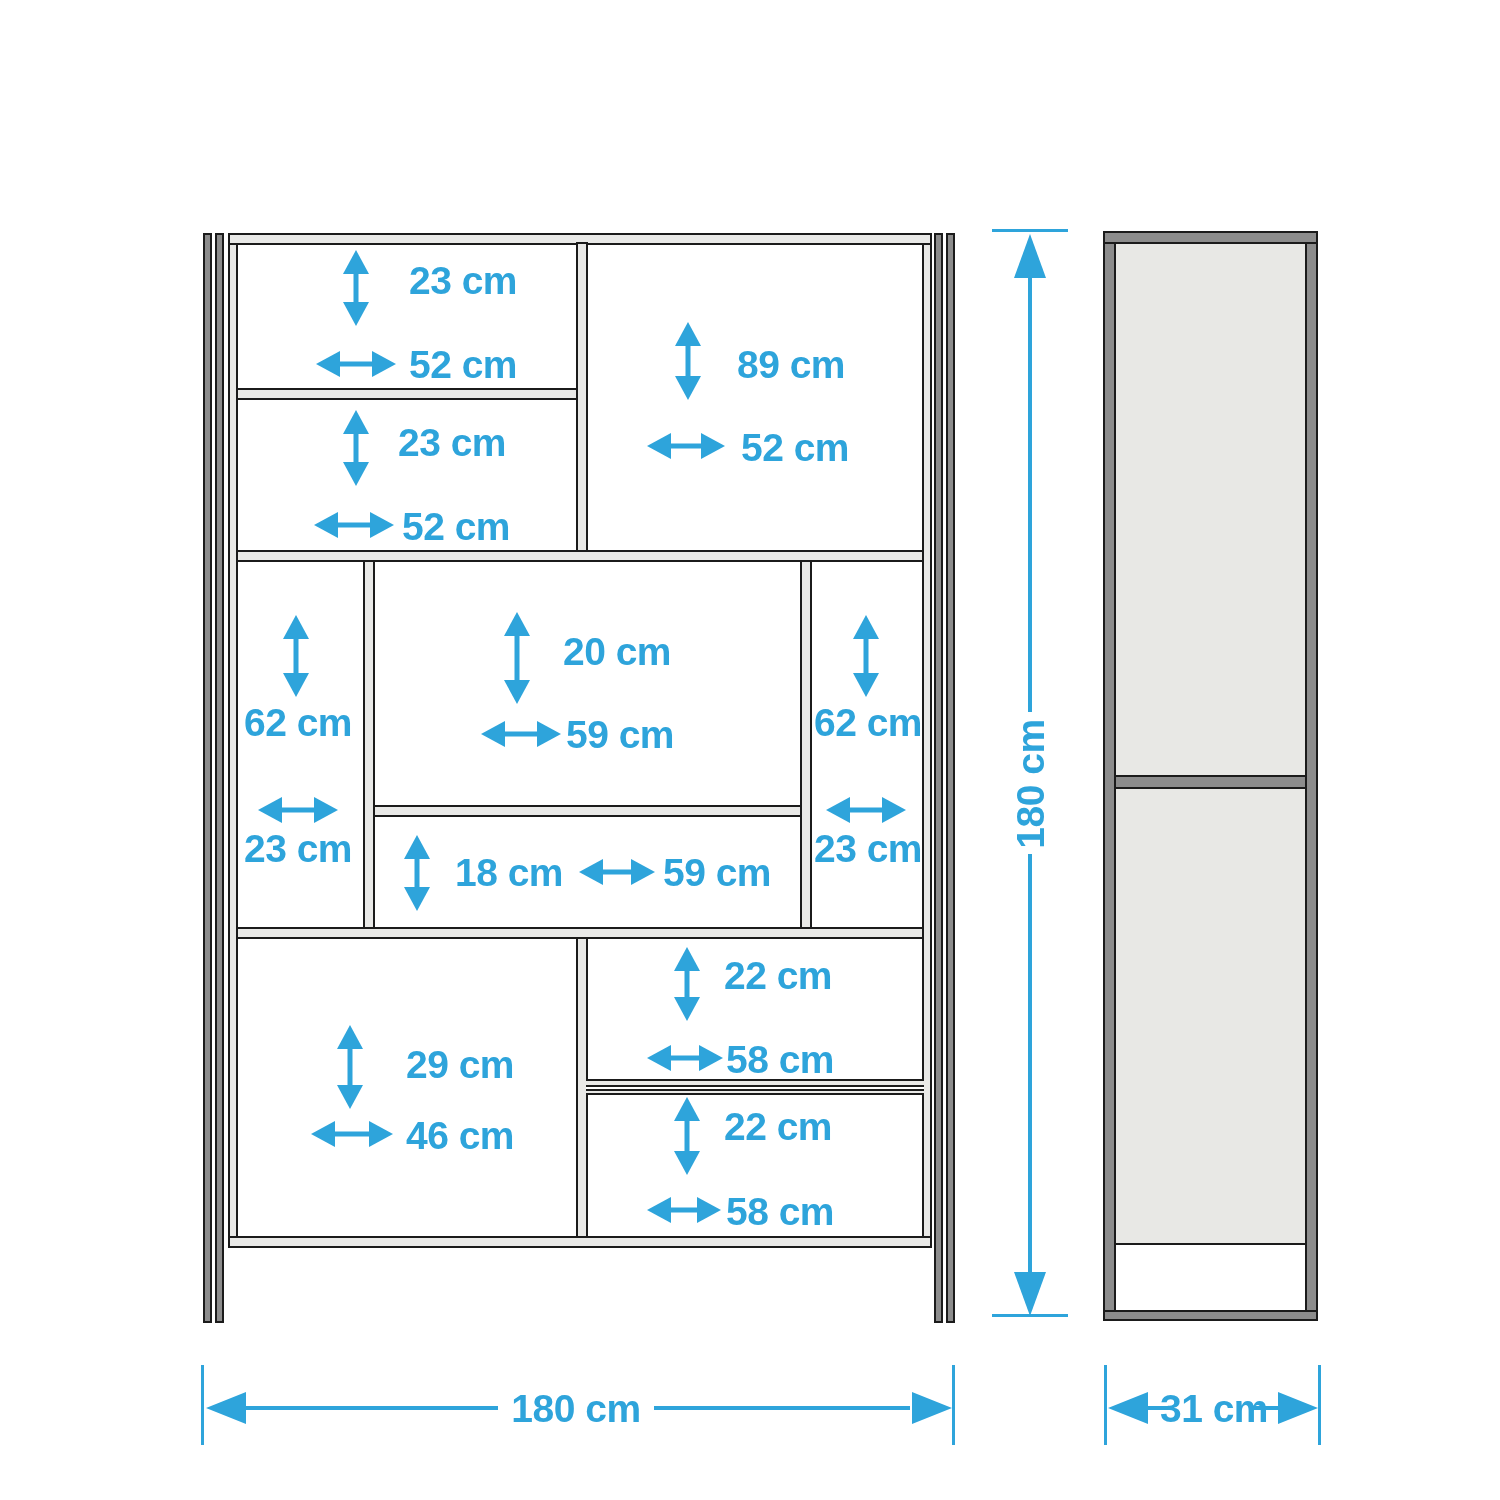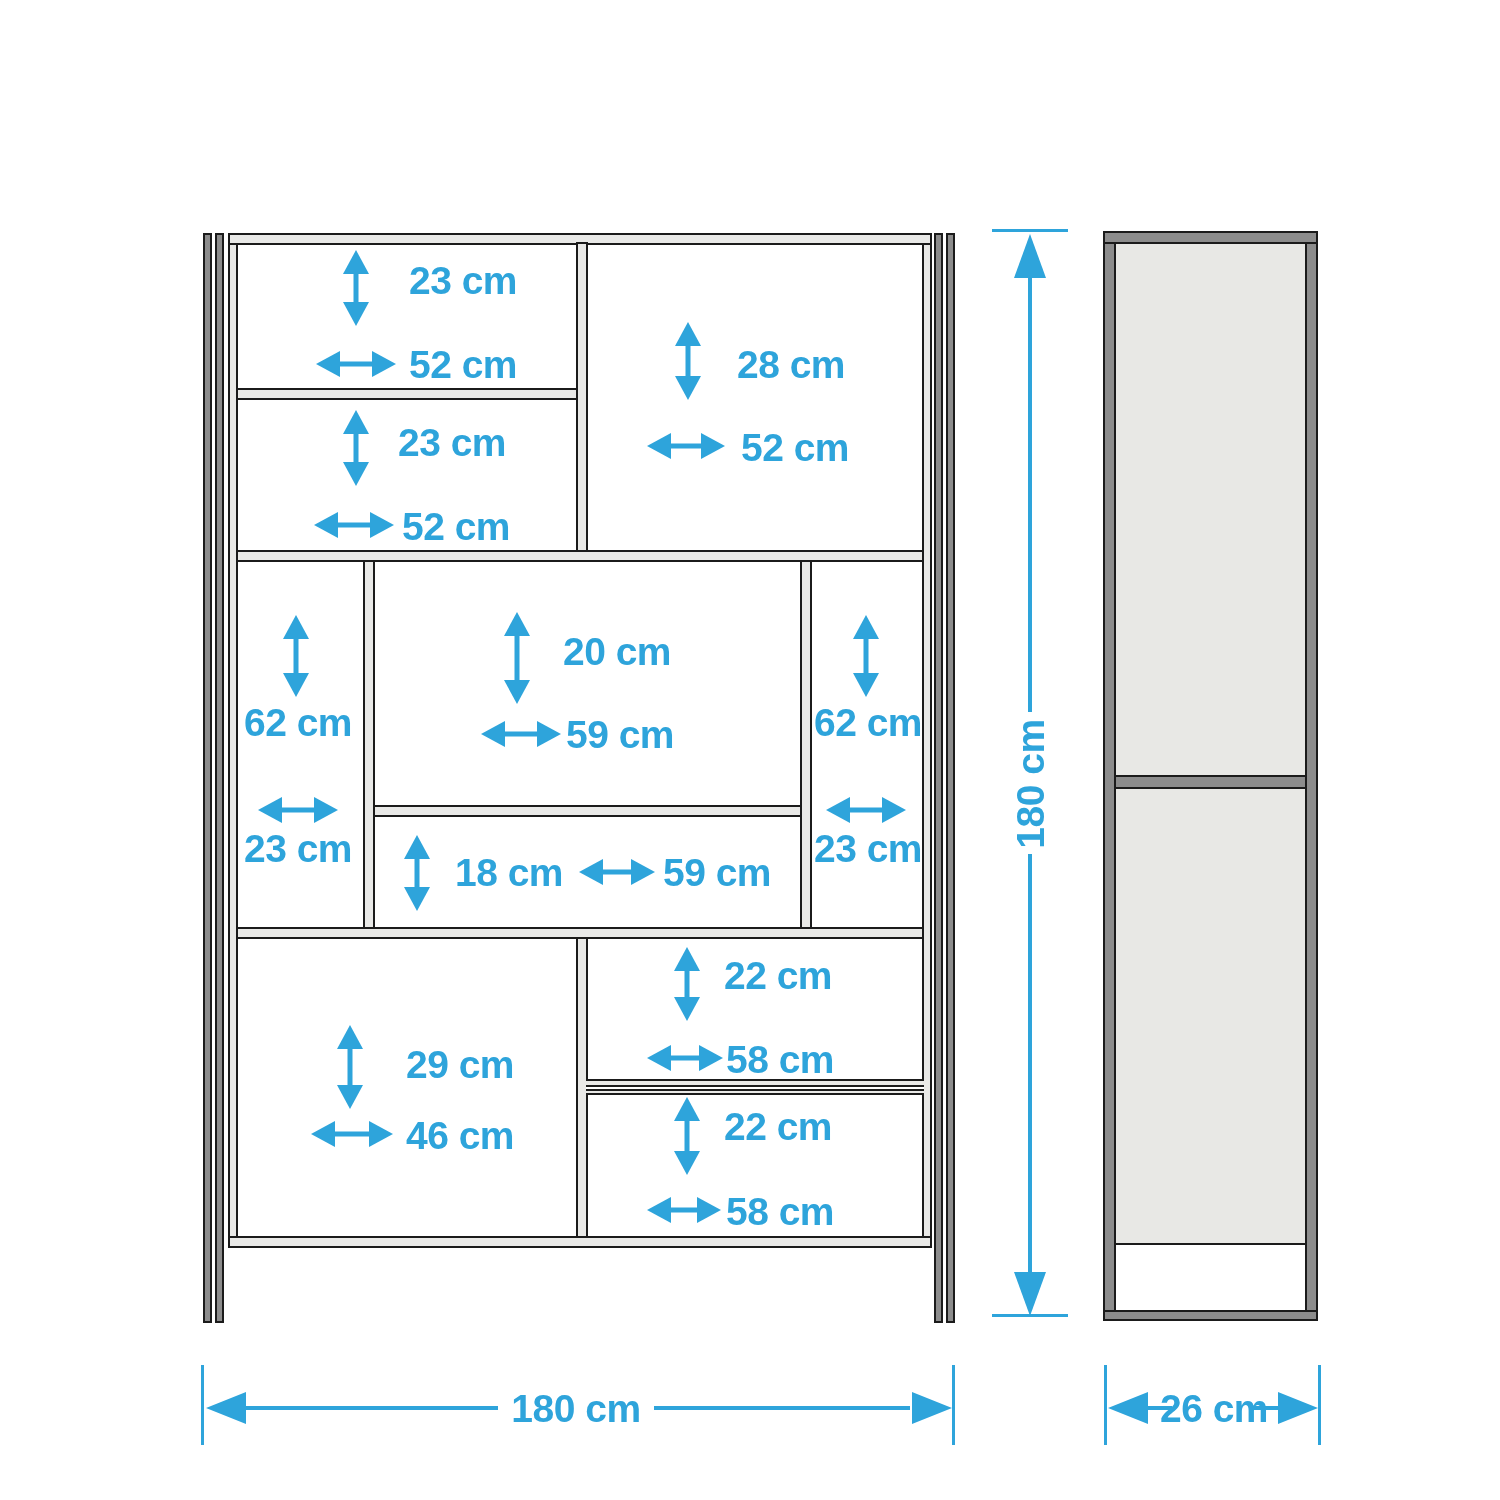--- a/index.html
+++ b/index.html
@@ -100,21 +100,21 @@
       </div>
     <div class="dim-label" style="left:452px;top:394px;">23 cm</div>
     <div class="h-dim" style="left:354px;top:477px;width:80px;">
         <div class="shaft"></div>
       </div>
     <div class="dim-label" style="left:456px;top:478px;">52 cm</div>
 
     <div class="v-dim" style="left:688px;top:274px;height:78px;">
         <div class="shaft"></div>
       </div>
-    <div class="dim-label" style="left:791px;top:316px;">28 cm</div>
+    <div class="dim-label" style="left:791px;top:316px;">89 cm</div>
     <div class="h-dim" style="left:686px;top:398px;width:78px;">
         <div class="shaft"></div>
       </div>
     <div class="dim-label" style="left:795px;top:399px;">52 cm</div>
 
     <div class="v-dim" style="left:296px;top:567px;height:82px;">
         <div class="shaft"></div>
       </div>
     <div class="dim-label" style="left:298px;top:674px;">62 cm</div>
     <div class="h-dim" style="left:298px;top:762px;width:80px;">
@@ -203,19 +203,19 @@
     <div class="dim-label" style="left:576px;top:1360px;">180 cm</div>
     <div class="shaft-line" style="left:654px;top:1358px;width:256px;height:4px;"></div>
     <div class="tri tri-right" style="left:912px;top:1344px;"></div>
     <div class="tick" style="left:952px;top:1317px;width:3px;height:80px;"></div>
   </div>
 
   <div>
     <div class="tick" style="left:1104px;top:1317px;width:3px;height:80px;"></div>
     <div class="tri tri-left" style="left:1108px;top:1344px;"></div>
     <div class="shaft-line" style="left:1146px;top:1358px;width:26px;height:4px;"></div>
-    <div class="dim-label" style="left:1214px;top:1360px;">26 cm</div>
+    <div class="dim-label" style="left:1214px;top:1360px;">31 cm</div>
     <div class="shaft-line" style="left:1254px;top:1358px;width:26px;height:4px;"></div>
     <div class="tri tri-right" style="left:1278px;top:1344px;"></div>
     <div class="tick" style="left:1318px;top:1317px;width:3px;height:80px;"></div>
   </div>
 
 </div>
 
 </body></html>

